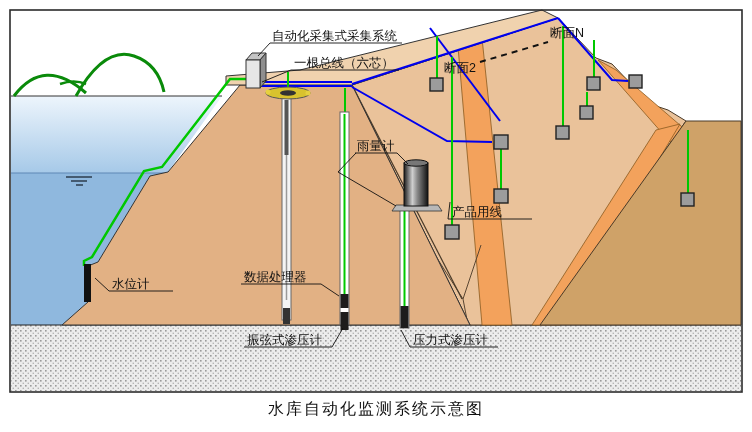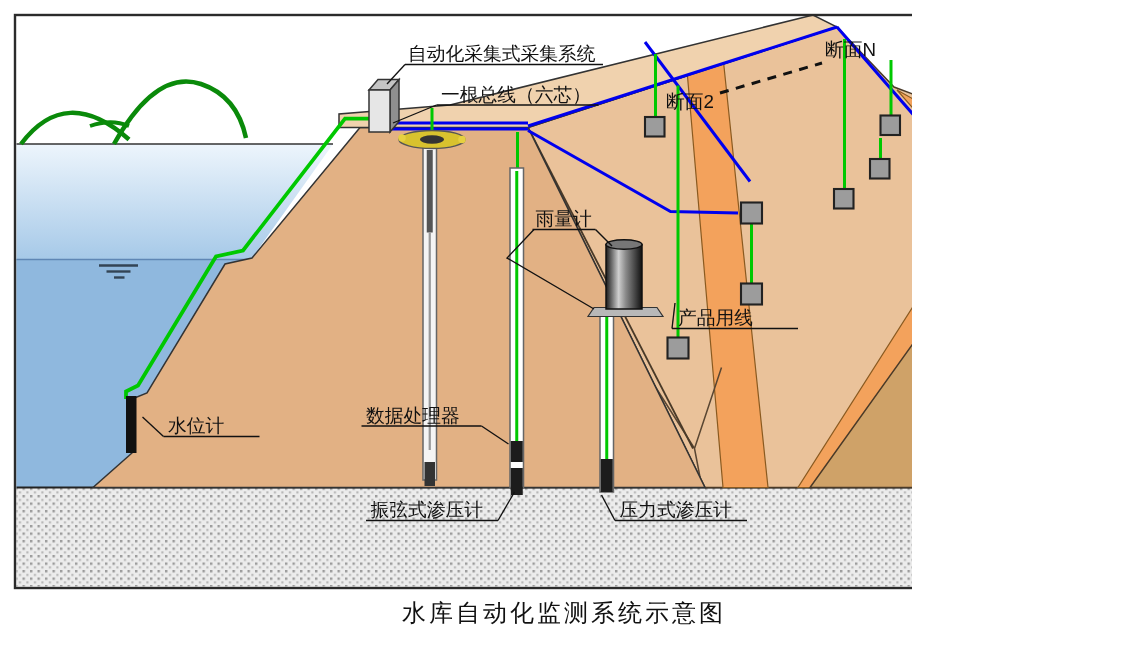--- a/index.html
+++ b/index.html
@@ -1,16 +1,16 @@
 <!DOCTYPE html>
 <html><head>
 <meta charset="utf-8">
 <style>
   html,body{margin:0;padding:0;background:#fff;}
-  .stage{position:relative;width:608px;height:432px;background:#ffffff;overflow:hidden;
+  .stage{position:relative;width:752px;height:432px;background:#ffffff;overflow:hidden;
          font-family:"Liberation Sans", sans-serif;}
   svg{display:block;}
   text{font-family:"Liberation Sans","DejaVu Sans",sans-serif;fill:#111;}
   .lbl{font-size:12.5px;}
   .ttl{font-size:16px;letter-spacing:2px;}
 </style>
 </head>
 <body>
 
 <div class="stage">

